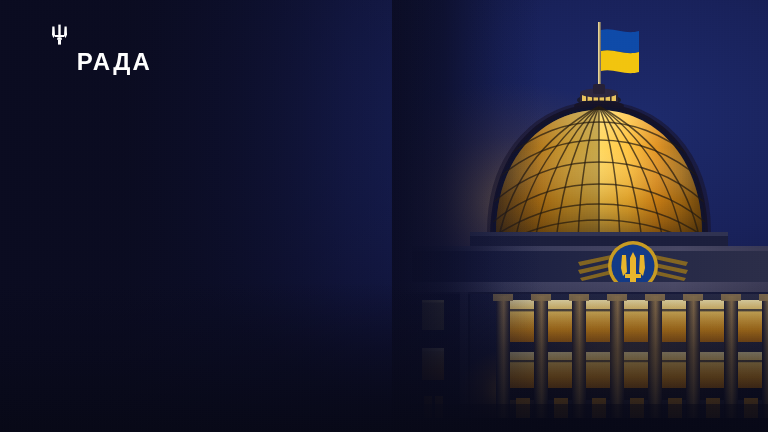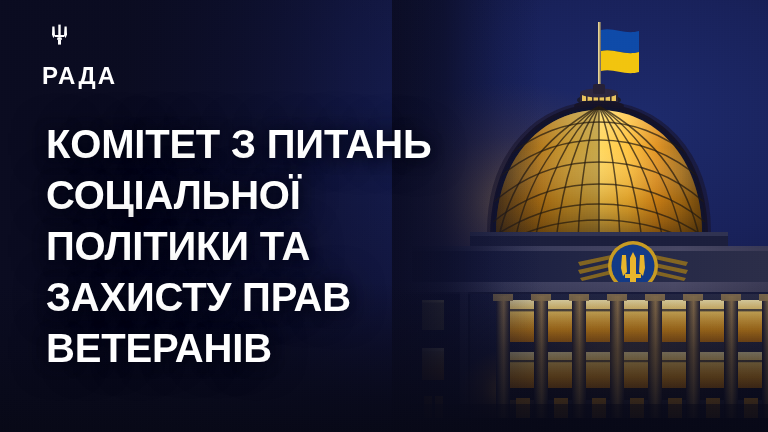--- a/index.html
+++ b/index.html
@@ -30,21 +30,21 @@
       repeating-linear-gradient(90deg,rgba(255,255,255,.012) 0 1px,rgba(0,0,0,0) 1px 3px);
   }
   
   .building-wrap{position:absolute;left:392px;top:0;width:376px;height:432px;}
   .svgfull{position:absolute;inset:0;width:100%;height:100%;}
   
   .logo{position:absolute;left:42px;top:24px;width:110px;}
   .logo-tryzub{width:17px;height:21px;display:block;margin-left:9px;}
   .logo-word{
     color:#fff;font-weight:700;font-size:24px;letter-spacing:2.2px;
-    line-height:1;margin-top:19px;
+    line-height:1;margin-top:5px;text-align:right;
   }
   
   .title{position:absolute;left:46px;top:119px;width:520px;}
   .tline{
     color:#ffffff;font-weight:700;font-size:40px;line-height:51px;
     letter-spacing:-0.2px;white-space:nowrap;
     text-shadow:0 2px 14px rgba(4,6,20,.95),0 0 34px rgba(4,6,20,.75);
   }
 </style>
 </head>
@@ -329,21 +329,14 @@
         <path d="M1.3 2.4 h2.2 l0.5 9.4 l-1.6 2.2 l-1.4 -3.2 z"></path>
         <path d="M15.7 2.4 h-2.2 l-0.5 9.4 l1.6 2.2 l1.4 -3.2 z"></path>
         <path d="M4.0 11.0 h9.0 v2.0 h-9.0 z"></path>
         <path d="M6.2 13.6 h4.6 v2.3 h-4.6 z"></path>
         <path d="M7.0 16.0 h3.0 v4.6 h-3.0 z"></path>
       </g>
     </svg>
     <div class="logo-word">РАДА</div>
   </div>
 
-  <div class="title">
-    <div class="tline">КОМІТЕТ З ПИТАНЬ</div>
-    <div class="tline">СОЦІАЛЬНОЇ</div>
-    <div class="tline">ПОЛІТИКИ ТА</div>
-    <div class="tline">ЗАХИСТУ ПРАВ</div>
-    <div class="tline">ВЕТЕРАНІВ</div>
-  </div>
 
 </div>
 
 </body></html>

